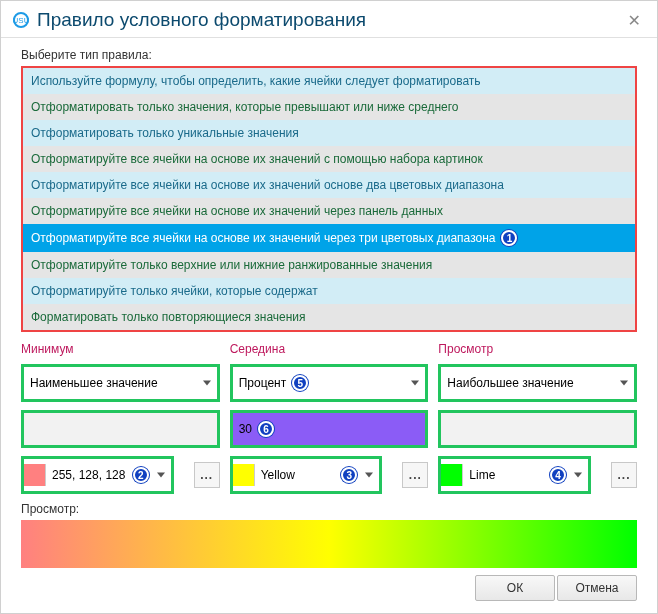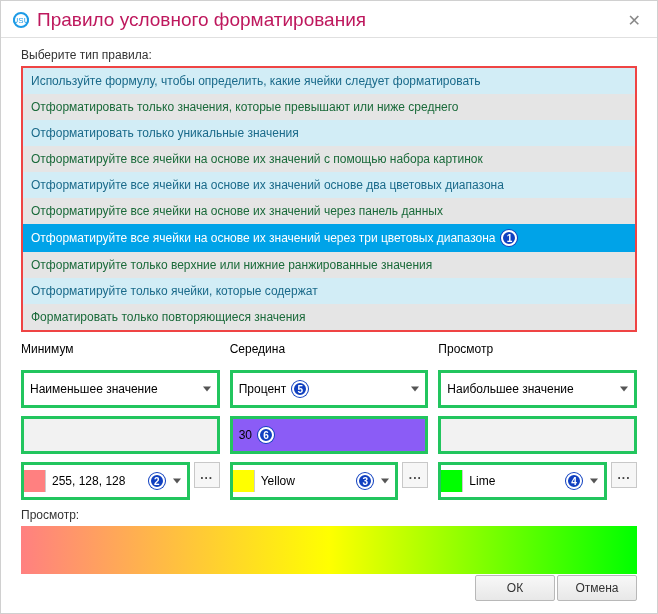--- a/index.html
+++ b/index.html
@@ -21,21 +21,21 @@
   }
   .titlebar .logo {
     width: 16px; height: 16px;
     border: 2px solid #1e9be6;
     border-radius: 50%;
     margin-right: 8px;
     display:flex;align-items:center;justify-content:center;
     color:#1e9be6;font-size:8px;font-weight:normal;
   }
   .titlebar .title {
-    color: #be185d;
+    color: #0c4a6e;
     font-size: 19px;
     font-weight: 400;
     flex: 1;
   }
   .titlebar .close {
     color: #888;
     font-size: 16px;
     cursor: pointer;
     padding: 0 4px;
   }
@@ -58,38 +58,38 @@
   }
   .rule-item.blue { background: #d2edf6; color: #1a6a8a; }
   .rule-item.green { background: #e5e5e5; color: #1a6a3a; }
   .rule-item.selected { background: #00a3e8; color: #fff; }
   .cols {
     display: flex;
     gap: 10px;
     margin-bottom: 8px;
   }
   .col { flex: 1; display: flex; flex-direction: column; gap: 6px; }
-  .col-label { color:#000000; margin-bottom:6px;}
+  .col-label { color:#be185d; margin-bottom:0;}
   .dropdown, .textbox, .colorbox {
     border: 3px solid #22c55e;
     height: 38px;
     display: flex;
     align-items: center;
     padding: 0 6px;
     background: #fff;
     position: relative;
     font-size:12px;
   }
   .dropdown .dd-arrow, .dd-arrow {
     position: absolute; right: 6px; top: 50%; transform: translateY(-50%);
     width:0;height:0;border-left:4px solid transparent;border-right:4px solid transparent;border-top:5px solid #555;
   }
   .textbox { background:#8b5cf6; }
   .textbox.empty { background:#f2f2f2; }
-  .color-row { display:flex; gap:4px; }
+  .color-row { display:flex; gap:20px;align-items:center; }
   .colorbox { flex:1; padding:0 4px 0 0; }
   .swatch { width:22px; height:22px; margin-right:6px; border-right:1px solid #ccc;}
   .dots-btn {
     width:26px;height:26px;border:1px solid #c8c8c8;background:#f6f6f6;display:flex;align-items:center;justify-content:center;font-weight:bold;color:#444;cursor:pointer;
     letter-spacing:1px;
   }
   .preview {
     height:48px;
     margin-top:4px;
     margin-bottom:12px;

